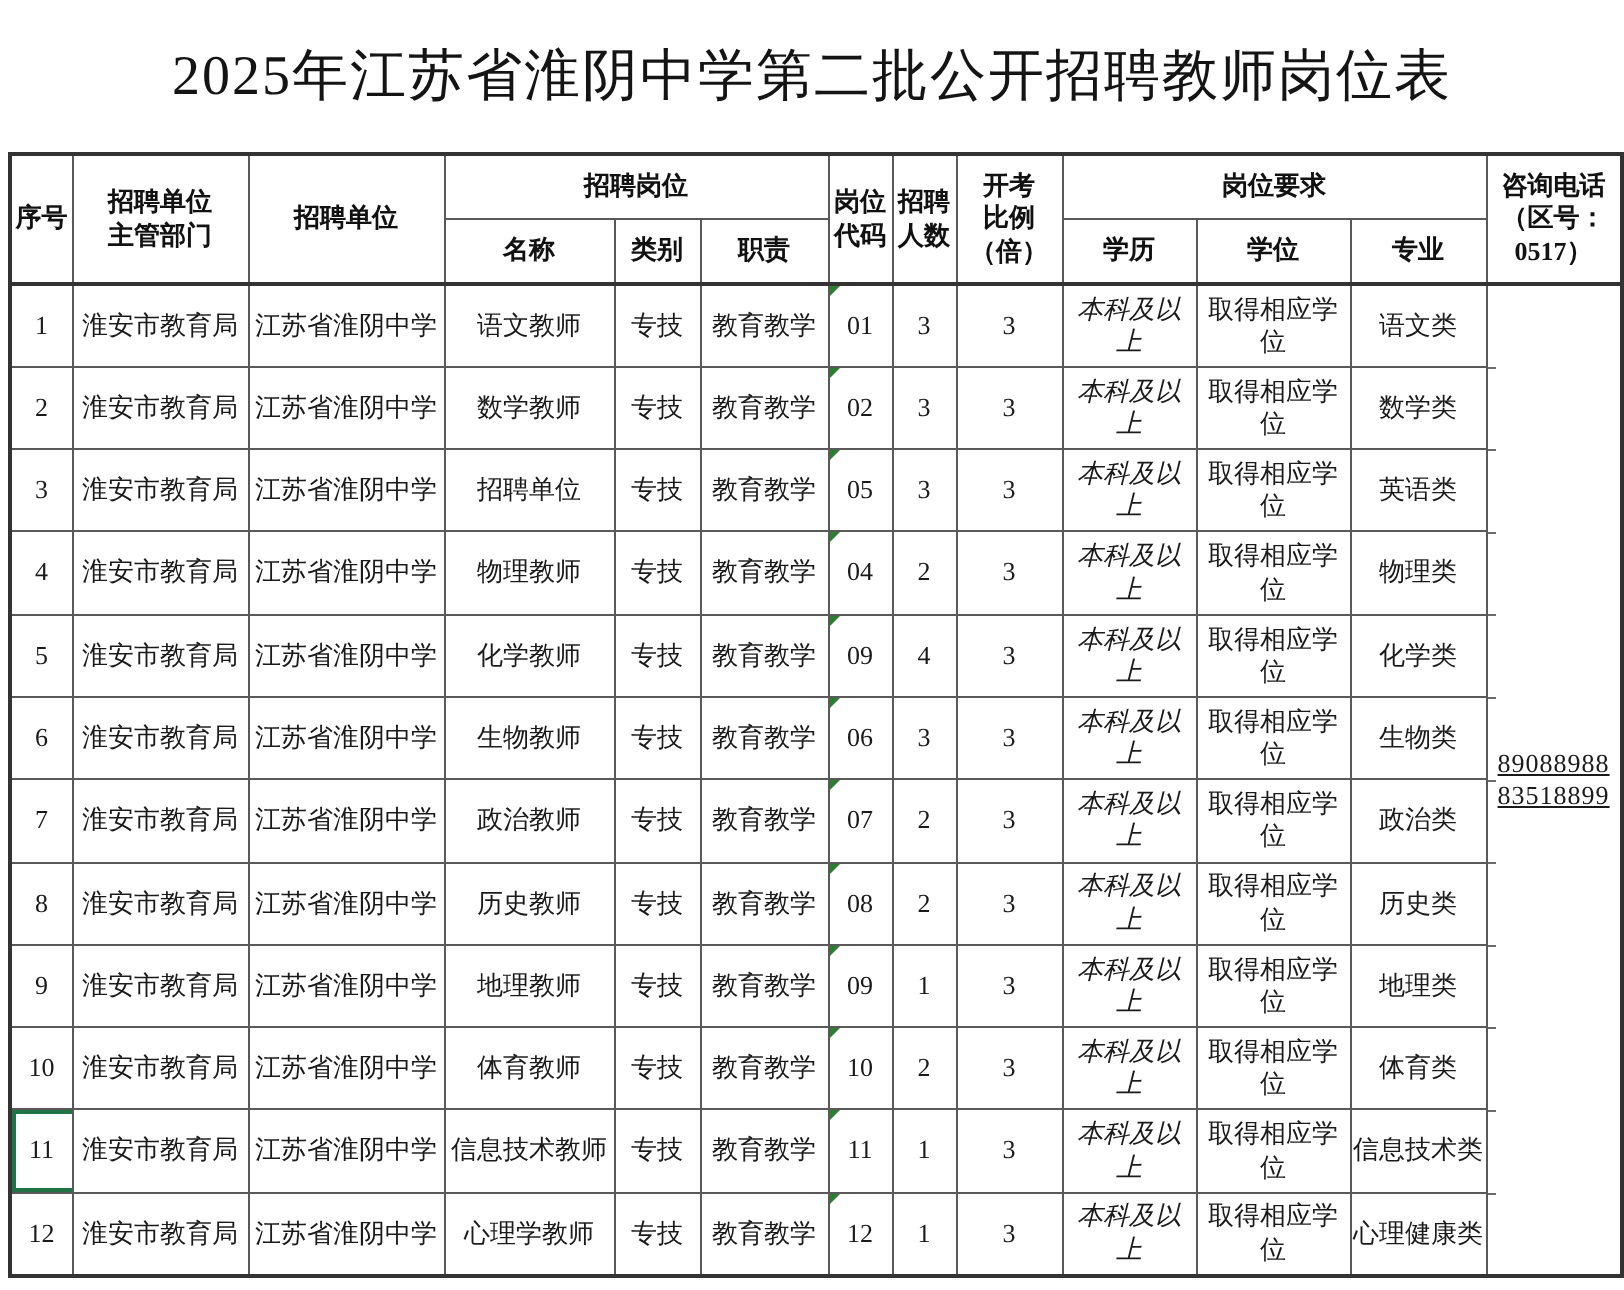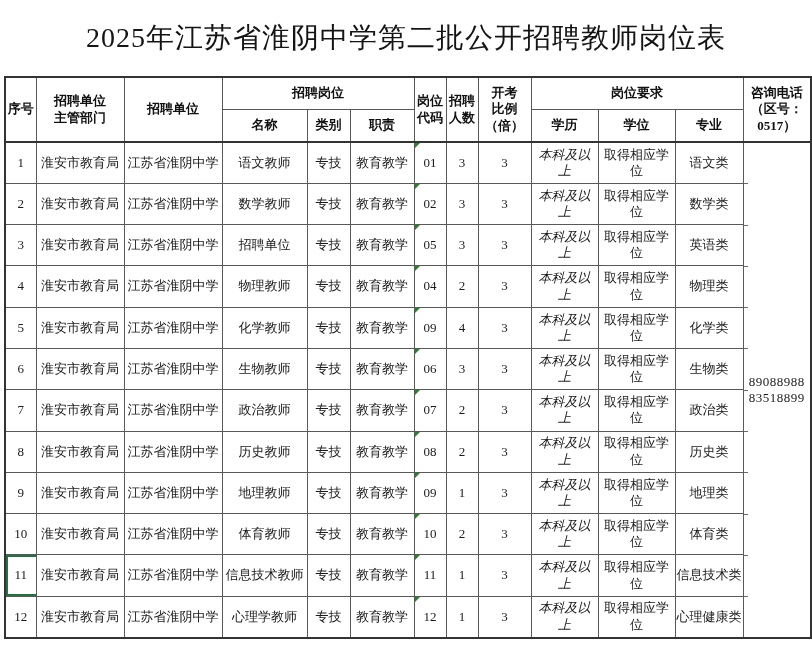--- a/index.html
+++ b/index.html
@@ -85,20 +85,21 @@
   
   .phone-cell {
     font-size: 12.5px;
     line-height: 1.7;
     letter-spacing: 0.5px;
     background-image: repeating-linear-gradient(to bottom,
       transparent 0px, transparent 40.3px, #6a6a6a 40.3px, #6a6a6a 41.3px);
     background-size: 4px 100%;
     background-repeat: no-repeat;
     background-position: left top;
+    text-decoration: underline;
   }
 </style>
 </head>
 <body>
 
 <div class="page">
 
   <div class="title">2025年江苏省淮阴中学第二批公开招聘教师岗位表</div>
 
   <table class="job-table">

